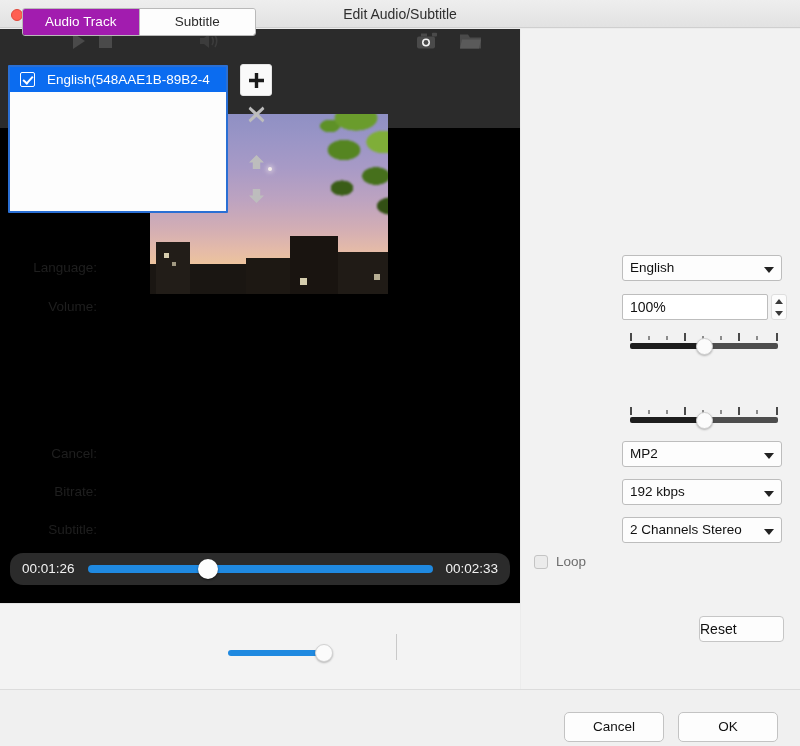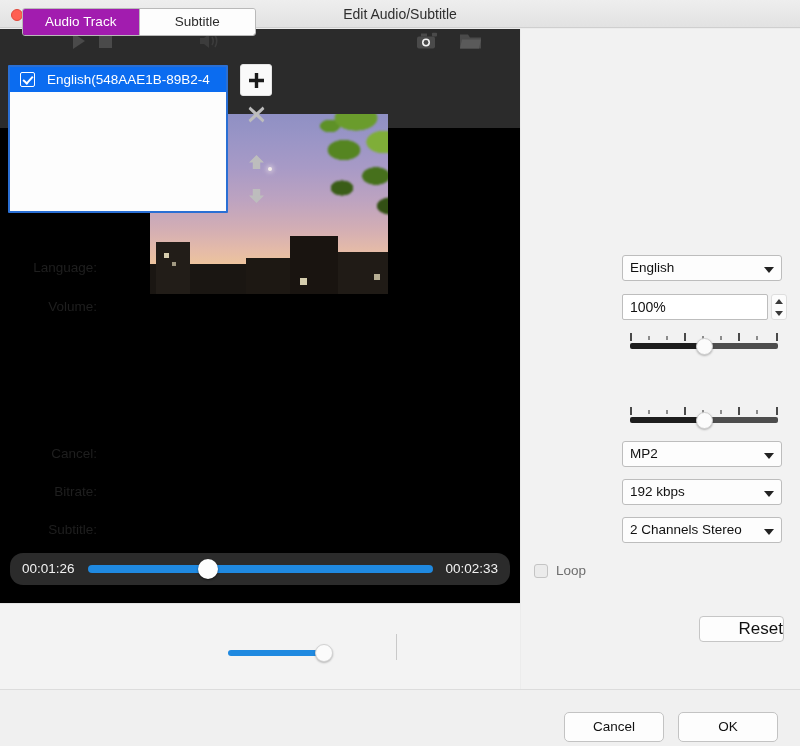--- a/index.html
+++ b/index.html
@@ -243,31 +243,31 @@
     position: absolute; left: 0; top: 11px; width: 148px; height: 6px;
     border-radius: 2px;
     background: linear-gradient(to right, #1d1d1d 0%, #1d1d1d 50%, #4d4d4d 50%, #4d4d4d 100%);
   }
   .s-knob {
     position: absolute; left: 66px; top: 6px; width: 17px; height: 17px;
     border-radius: 50%; background: #fbfbfb; border: 1px solid #cfcfcf;
     box-shadow: 0 1px 2px rgba(0,0,0,.25);
   }
 
-  .loop-row { position: absolute; left: 534px; top: 554px; display: flex; align-items: center; margin-top: 9px; }
+  .loop-row { position: absolute; left: 534px; top: 554px; display: flex; align-items: center; }
   .loop-box {
     width: 14px; height: 14px; border: 1px solid #c4c4c4; border-radius: 3px;
     background: #ebebeb; margin-right: 8px; cursor: default;
   }
   .loop-label { font-size: 13.5px; color: #6d6d6d; }
 
   .reset-btn {
     position: absolute; left: 699px; top: 616px; width: 85px; height: 26px;
     background: #fdfdfd; border: 1px solid #c6c6c6; border-radius: 4px;
-    font-size: 17px; color: #111; line-height: 24px; text-align: right;
+    font-size: 14px; color: #111; line-height: 24px; text-align: left;
     cursor: default;
   }
 
   
   .footer {
     position: absolute; left: 0; top: 689px; width: 800px; height: 57px;
     background: #f0f0f0; border-top: 1px solid #dcdcdc;
   }
   .fbtn {
     position: absolute; top: 712px; width: 100px; height: 30px;

